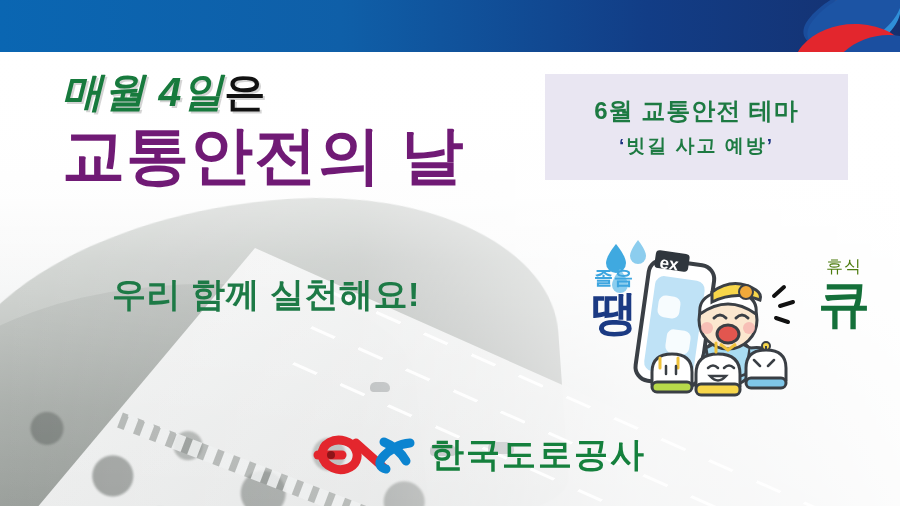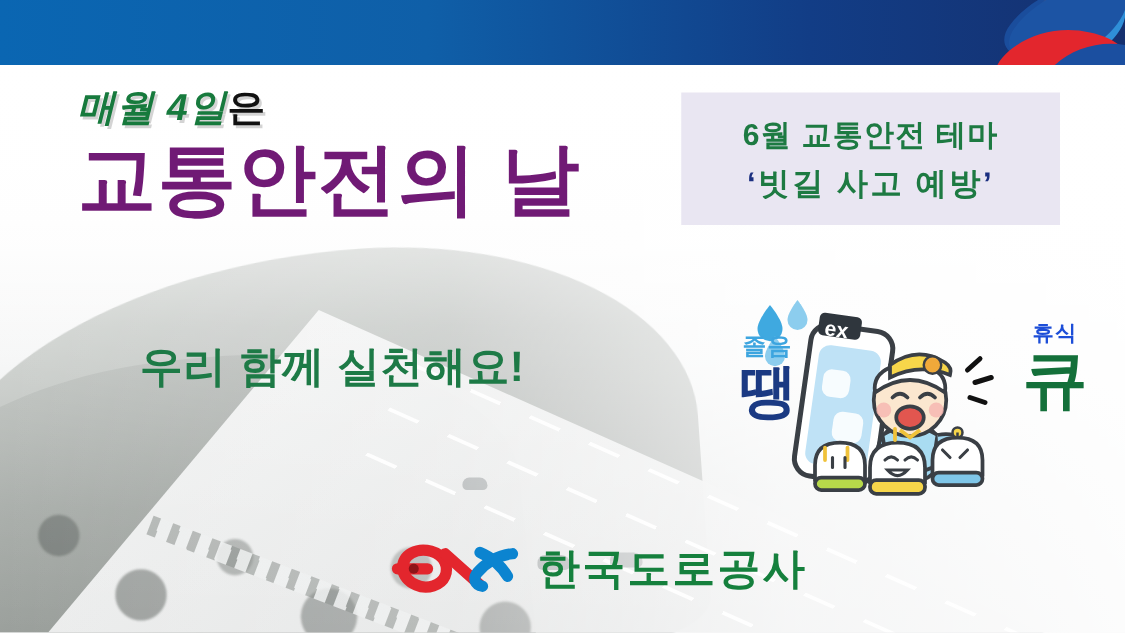--- a/index.html
+++ b/index.html
@@ -148,21 +148,21 @@
   .swoosh { position: absolute; right: 0; top: -26px; width: 150px; height: 96px; }
 
   
   .headline {
     position: absolute;
     left: 62px;
     top: 72px;
     z-index: 6;
   }
   .line-1 {
-    font-size: 30px;
+    font-size: 41px;
     font-weight: 700;
     font-style: italic;
     letter-spacing: 1px;
     line-height: 1;
     white-space: nowrap;
     text-shadow: 2px 2px 0 rgba(0,0,0,.17);
   }
   .line-1 .green { color: #177a3d; }
   .line-1 .black { color: #111111; font-style: normal; }
   .line-2 {
@@ -203,21 +203,21 @@
     gap: 6px;
   }
   .theme-line1 {
     font-size: 24px;
     font-weight: 700;
     color: #1d7a42;
     letter-spacing: 1px;
     white-space: nowrap;
   }
   .theme-line2 {
-    font-size: 25px;
+    font-size: 19px;
     font-weight: 700;
     color: #1d7a42;
     letter-spacing: 2px;
     white-space: nowrap;
   }
   .theme-line2 .q { color: #1b2f80; }
 
   
   .mascot {
     position: absolute;
@@ -230,21 +230,21 @@
   .mascot-word {
     position: absolute;
     text-align: center;
     line-height: 1;
     white-space: nowrap;
   }
   .mw-left  { left: 6px;  top: 46px; width: 96px; }
   .mw-right { left: 232px; top: 36px; width: 104px; }
   .mw-small-blue  { font-size: 19px; font-weight: 700; color: #3da5df; letter-spacing: 1px; }
   .mw-big-blue    { font-size: 47px; font-weight: 700; color: #1b3a83; letter-spacing: 0; display:block; margin-top: 2px;}
-  .mw-small-green { font-size: 17px; font-weight: 700; color: #1d4ed8; letter-spacing: 1px; }
+  .mw-small-green { font-size: 17px; font-weight: 400; color: #4d7c0f; letter-spacing: 1px; }
   .mw-big-green   { font-size: 52px; font-weight: 700; color: #14703a; display:block; margin-top: 2px;}
 
   
   .ex-logo {
     position: absolute;
     left: 312px;
     top: 432px;
     z-index: 7;
     display: flex;
     align-items: center;

